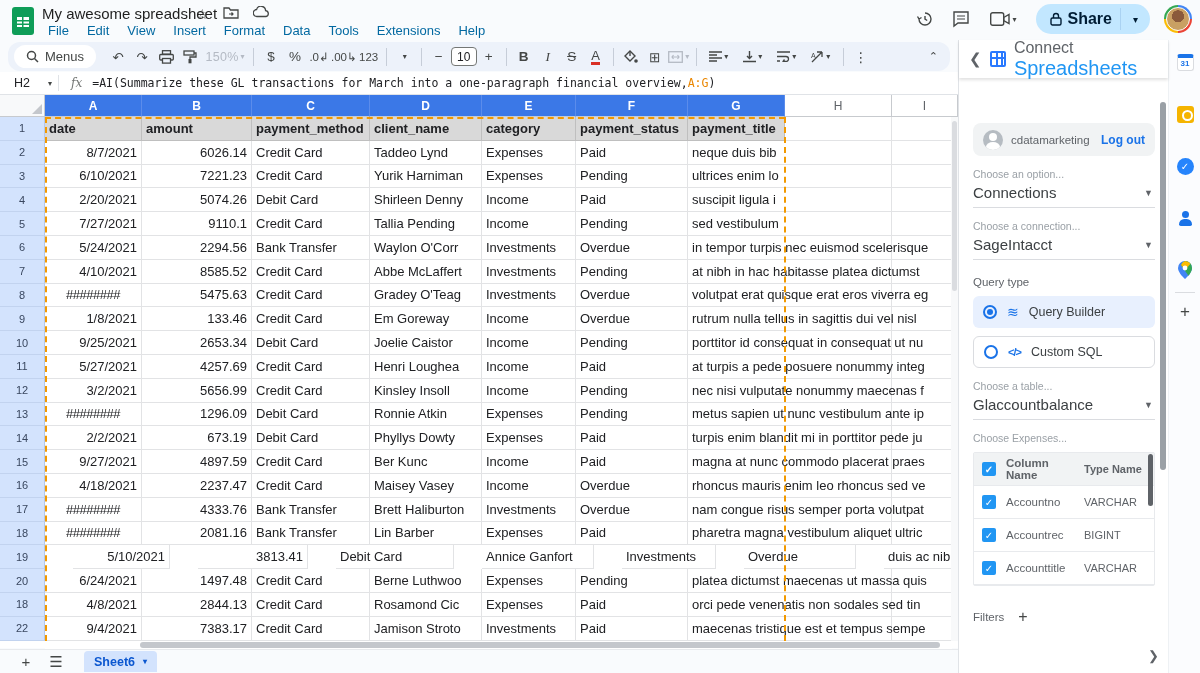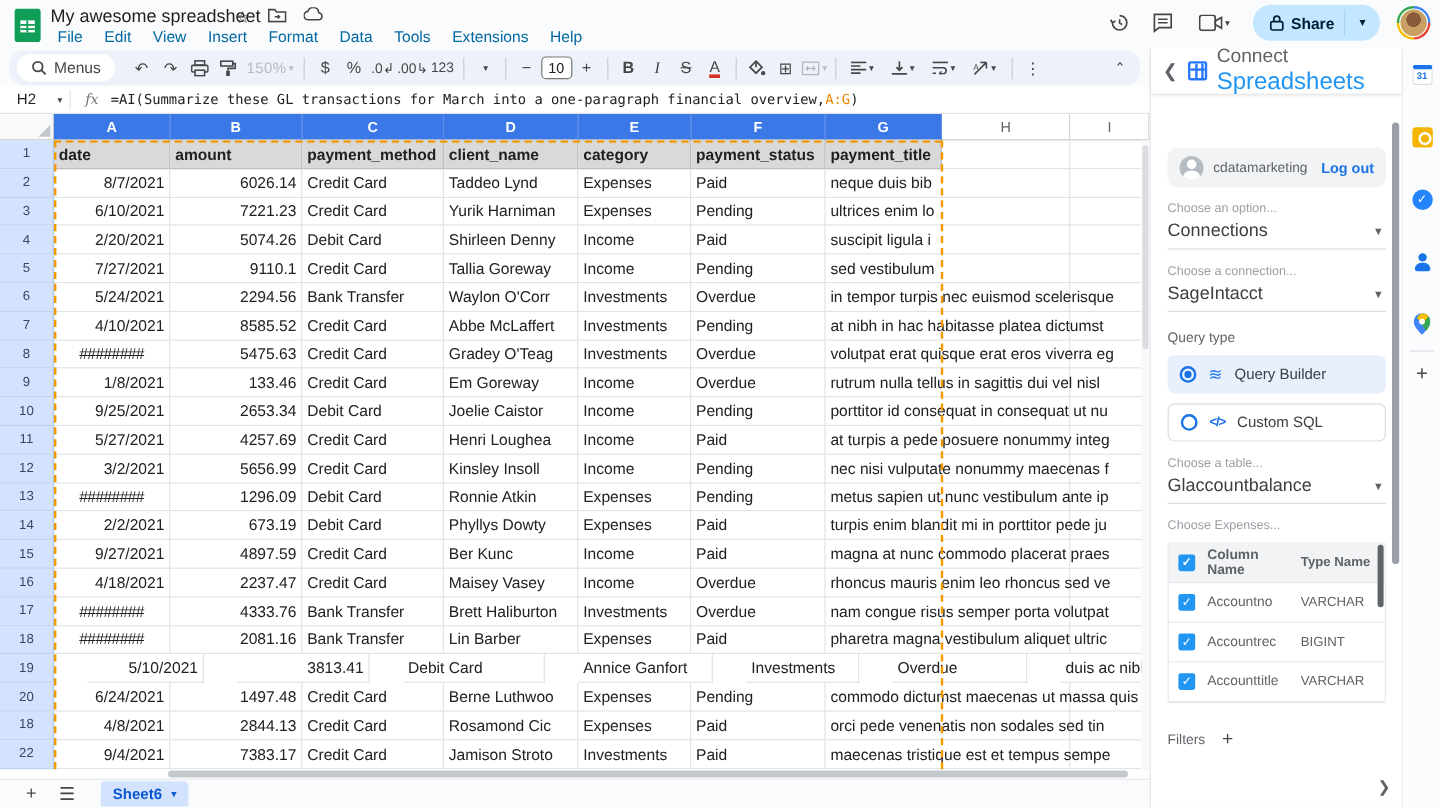--- a/index.html
+++ b/index.html
@@ -9,21 +9,21 @@
   
   .topbar { position:absolute; left:0; top:0; width:1200px; height:40px; background:#f9fbfd; }
   .sheets-logo { position:absolute; left:12px; top:7px; width:22px; height:28px; }
   .doc-title { position:absolute; left:42px; top:5px; font-size:15px; color:#1f1f1f; }
   .title-icons { position:absolute; left:196px; top:6px; display:flex; gap:14px; color:#444746; font-size:14px; }
   .menubar { position:absolute; left:40px; top:22px; display:flex; gap:2px; }
   .menubar span { font-size:13px; color:#0369a1; padding:1px 8px; border-radius:4px; }
   .top-right { position:absolute; right:8px; top:4px; display:flex; align-items:center; gap:14px; }
   .tb-ic { width:22px; height:22px; display:flex; align-items:center; justify-content:center; color:#444746; }
   .share-pill { display:flex; align-items:center; background:#c2e7ff; border-radius:999px; height:30px; padding:0 4px 0 14px; color:#001d35; }
-  .share-pill .lbl { font-size:13px; font-weight:bold; margin:0 8px 0 6px; }
+  .share-pill .lbl { font-size:16px; font-weight:bold; margin:0 8px 0 6px; }
   .share-sep { width:1px; height:22px; background:#aad2f2; margin-right:4px; }
   .share-car { font-size:10px; padding:0 8px; color:#001d35; }
   .avatar { width:28px; height:28px; border-radius:50%; background:conic-gradient(#4285f4 0 25%, #ea4335 25% 50%, #fbbc04 50% 75%, #34a853 75% 100%); display:flex; align-items:center; justify-content:center; }
   .avatar .face { width:24px; height:24px; border-radius:50%; background:radial-gradient(circle at 50% 38%, #8a5a3b 0 34%, #c9a063 35% 100%); border:1px solid #fff; }
 
   
   .toolbar { position:absolute; left:8px; top:42px; width:942px; height:29px; background:#edf2fa; border-radius:12px; display:flex; align-items:center; padding:0 6px; }
   .menus-pill { display:flex; align-items:center; gap:6px; background:#fff; border-radius:999px; height:23px; padding:0 12px; margin-right:10px; color:#444746; font-size:13px; }
   .ti { min-width:24px; height:23px; display:flex; align-items:center; justify-content:center; color:#444746; font-size:13.5px; border-radius:4px; position:relative; }
   .ti.dis { color:#b4bac4; }
@@ -379,21 +379,21 @@
           <span>suscipit ligula i</span>
         </div>
         <div class="gcell" style="width: 107px;"></div>
         <div class="gcell" style="width: 66px;"></div>
       </div>
       <div class="grow" style="top: 117.2px;">
         <div class="rowh">5</div>
         <div class="gcell r" style="width: 97px;">7/27/2021</div>
         <div class="gcell r" style="width: 110px;">9110.1</div>
         <div class="gcell" style="width: 118px;">Credit Card</div>
-        <div class="gcell" style="width: 112px;">Tallia Goreway</div>
+        <div class="gcell" style="width: 112px;">Tallia Pending</div>
         <div class="gcell" style="width: 94px;">Income</div>
         <div class="gcell" style="width: 112px;">Pending</div>
         <div class="gcell ovf" style="width: 97px;">
           <span>sed vestibulum</span>
         </div>
         <div class="gcell" style="width: 107px;"></div>
         <div class="gcell" style="width: 66px;"></div>
       </div>
       <div class="grow" style="top: 141px;">
         <div class="rowh">6</div>
@@ -593,21 +593,21 @@
       </div>
       <div class="grow" style="top: 474.2px;">
         <div class="rowh">20</div>
         <div class="gcell r" style="width: 97px;">6/24/2021</div>
         <div class="gcell r" style="width: 110px;">1497.48</div>
         <div class="gcell" style="width: 118px;">Credit Card</div>
         <div class="gcell" style="width: 112px;">Berne Luthwoo</div>
         <div class="gcell" style="width: 94px;">Expenses</div>
         <div class="gcell" style="width: 112px;">Pending</div>
         <div class="gcell ovf" style="width: 97px;">
-          <span>commodo dictumst maecenas ut massa quis</span>
+          <span>platea dictumst maecenas ut massa quis</span>
         </div>
         <div class="gcell" style="width: 107px;"></div>
         <div class="gcell" style="width: 66px;"></div>
       </div>
       <div class="grow" style="top: 498px;">
         <div class="rowh">18</div>
         <div class="gcell r" style="width: 97px;">4/8/2021</div>
         <div class="gcell r" style="width: 110px;">2844.13</div>
         <div class="gcell" style="width: 118px;">Credit Card</div>
         <div class="gcell" style="width: 112px;">Rosamond Cic</div>

